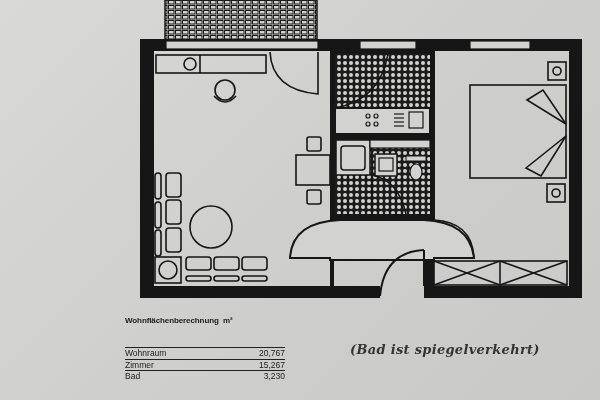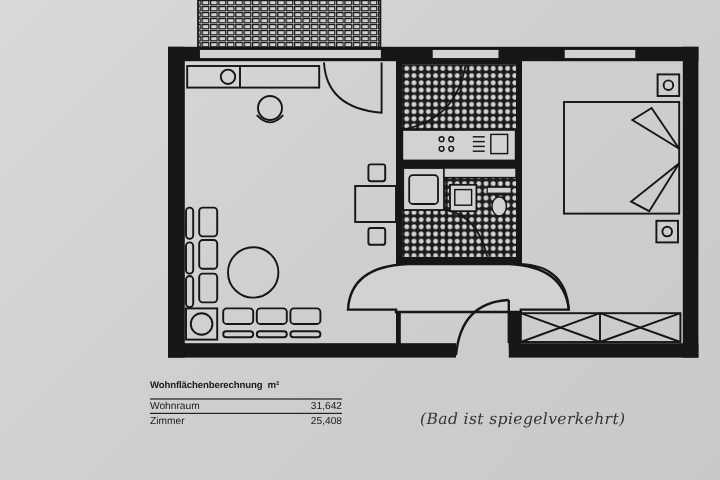--- a/index.html
+++ b/index.html
@@ -3,23 +3,23 @@
 <meta charset="utf-8">
 <style>
   html, body { margin:0; padding:0; }
   body {
     width:600px; height:400px; overflow:hidden; position:relative;
     background: linear-gradient(135deg, #d9d9d7 0%, #cfd0ce 50%, #c9cac8 100%);
     font-family: "Liberation Sans", sans-serif;
   }
   svg.plan { position:absolute; left:0; top:0; }
   .table-wrap { position:absolute; left:125px; top:316px; width:160px; }
-  .table-title { font-size:8px; font-weight:bold; color:#1a1a1a; letter-spacing:-0.1px; margin-bottom:7px; }
+  .table-title { font-size:8px; font-weight:bold; color:#1a1a1a; letter-spacing:-0.1px; margin-bottom:22px; }
   .row { display:flex; justify-content:space-between; font-size:8.5px; color:#1a1a1a; border-top:1px solid #222; height:10.5px; line-height:10.5px; }
-  .note { position:absolute; left:350px; top:342px; font-family: "DejaVu Serif", serif; font-style:italic; font-size:13px; color:#333; letter-spacing:0.3px; }
+  .note { position:absolute; left:350px; top:342px; font-family: "DejaVu Serif", serif; font-style:italic; font-size:13px; color:#333; letter-spacing:0.3px;font-weight:bold; }
 </style>
 </head>
 <body>
 
 <svg class="plan" width="600" height="400" viewBox="0 0 600 400">
   <defs>
     <pattern id="brick" width="7" height="5" patternUnits="userSpaceOnUse">
       <rect width="7" height="5" fill="#d2d3d1"></rect>
       <rect x="0.5" y="0.5" width="5.5" height="3.5" fill="none" stroke="#1a1a1a" stroke-width="1"></rect>
     </pattern>
@@ -130,21 +130,25 @@
   </g>
   <path d="M434 220 Q472 222 474 258" fill="none" stroke="#161616" stroke-width="1.6"></path>
 </svg>
 
 <div class="table-wrap">
   <div class="table-title">
     <span>Wohnflächenberechnung</span>&nbsp;&nbsp;<span>m²</span>
   </div>
   <div class="row">
       <span>Wohnraum</span>
-      <span>31,642</span>
+      <span>20,767</span>
     </div>
   <div class="row">
       <span>Zimmer</span>
-      <span>25,408</span>
+      <span>15,267</span>
+    </div>
+  <div class="row">
+      <span>Bad</span>
+      <span>3,230</span>
     </div>
 </div>
 
 <div class="note">(Bad ist spiegelverkehrt)</div>
 
 </body></html>

